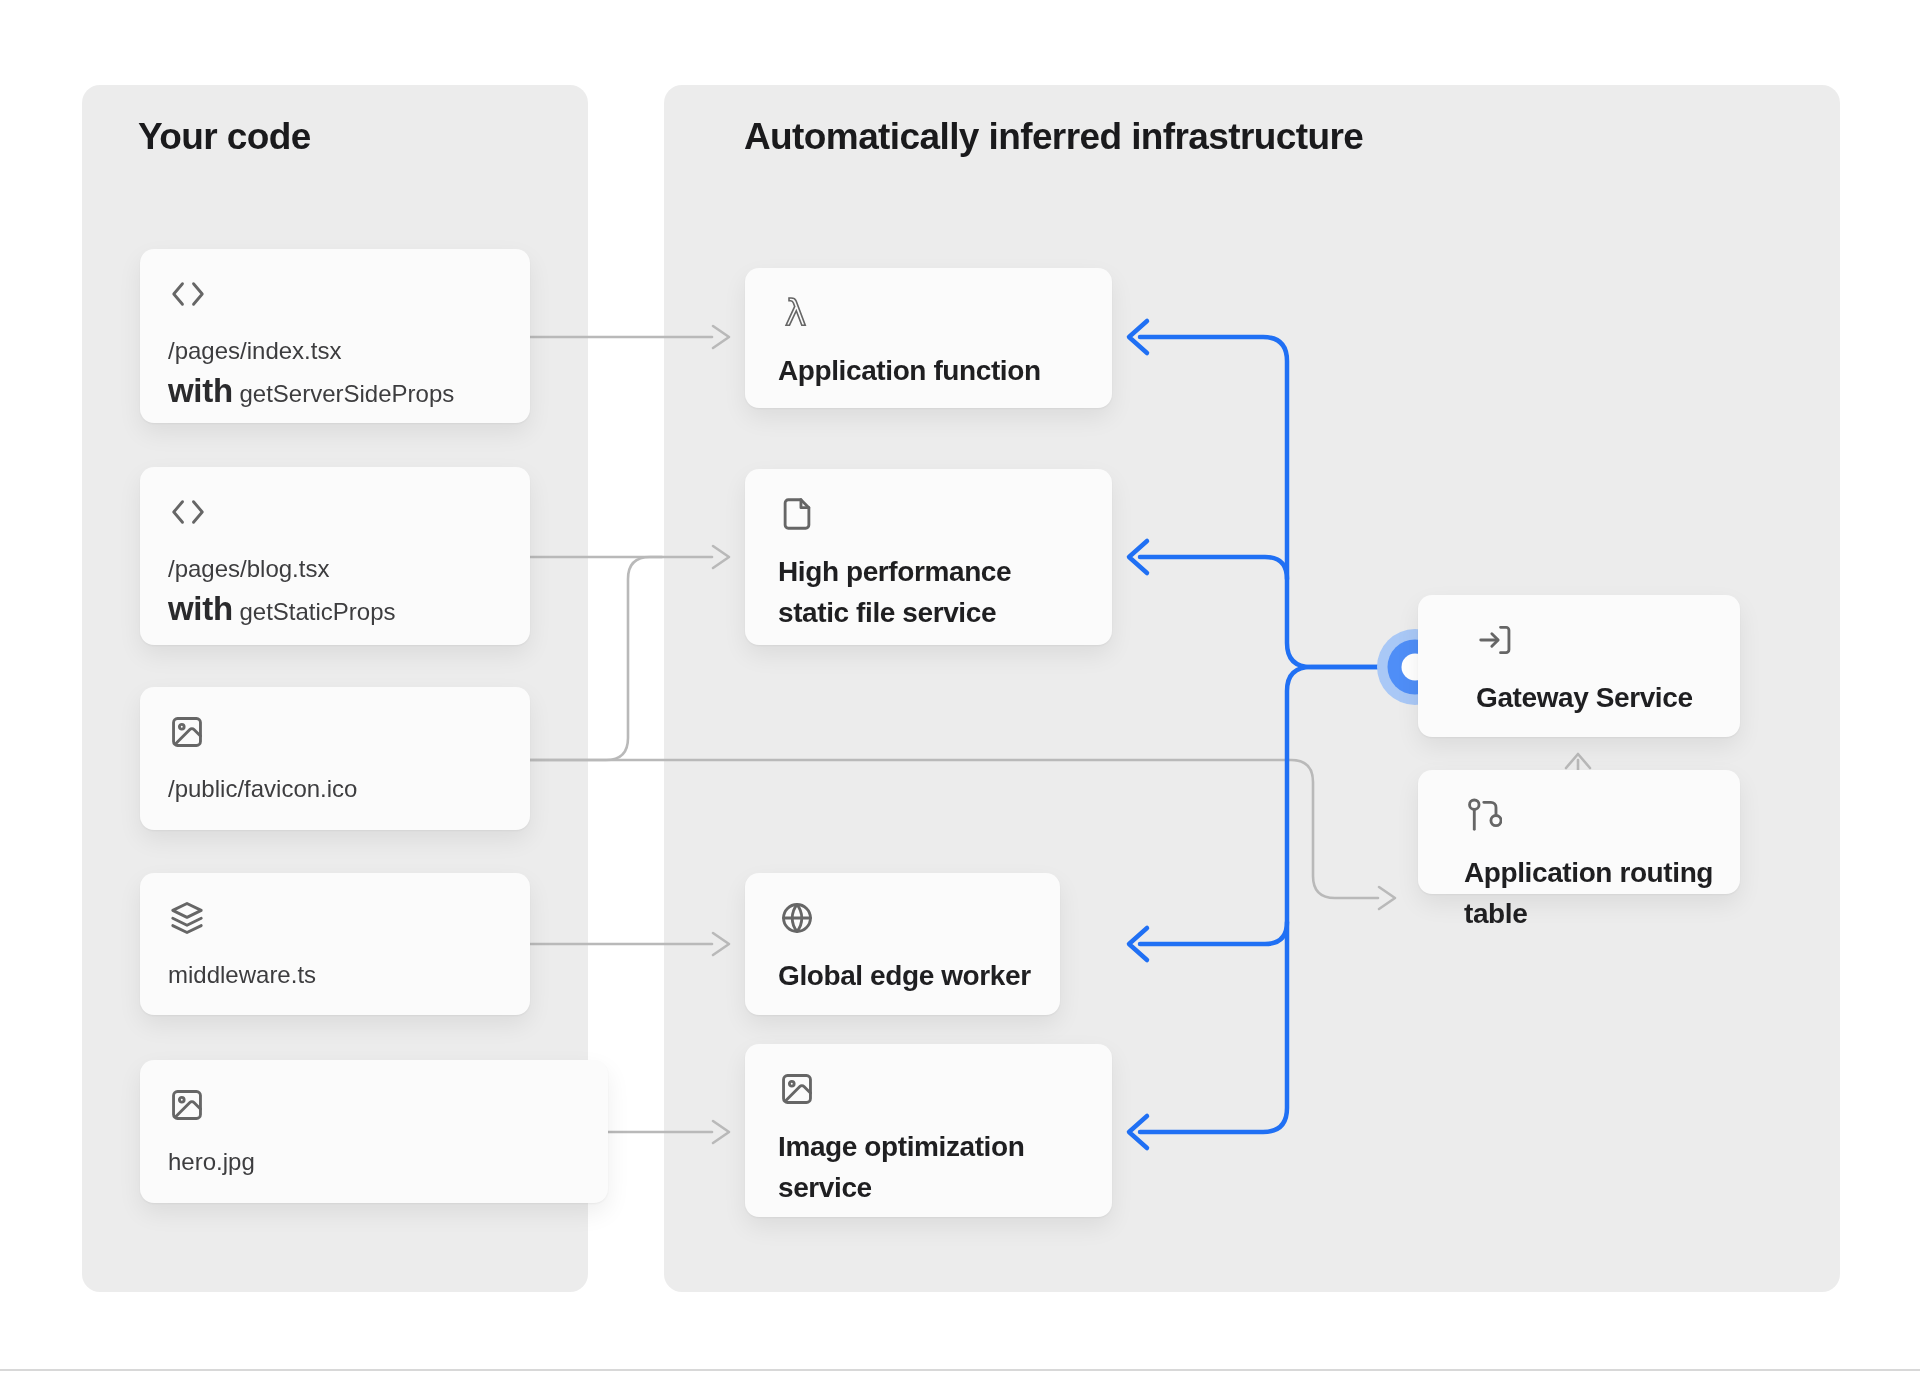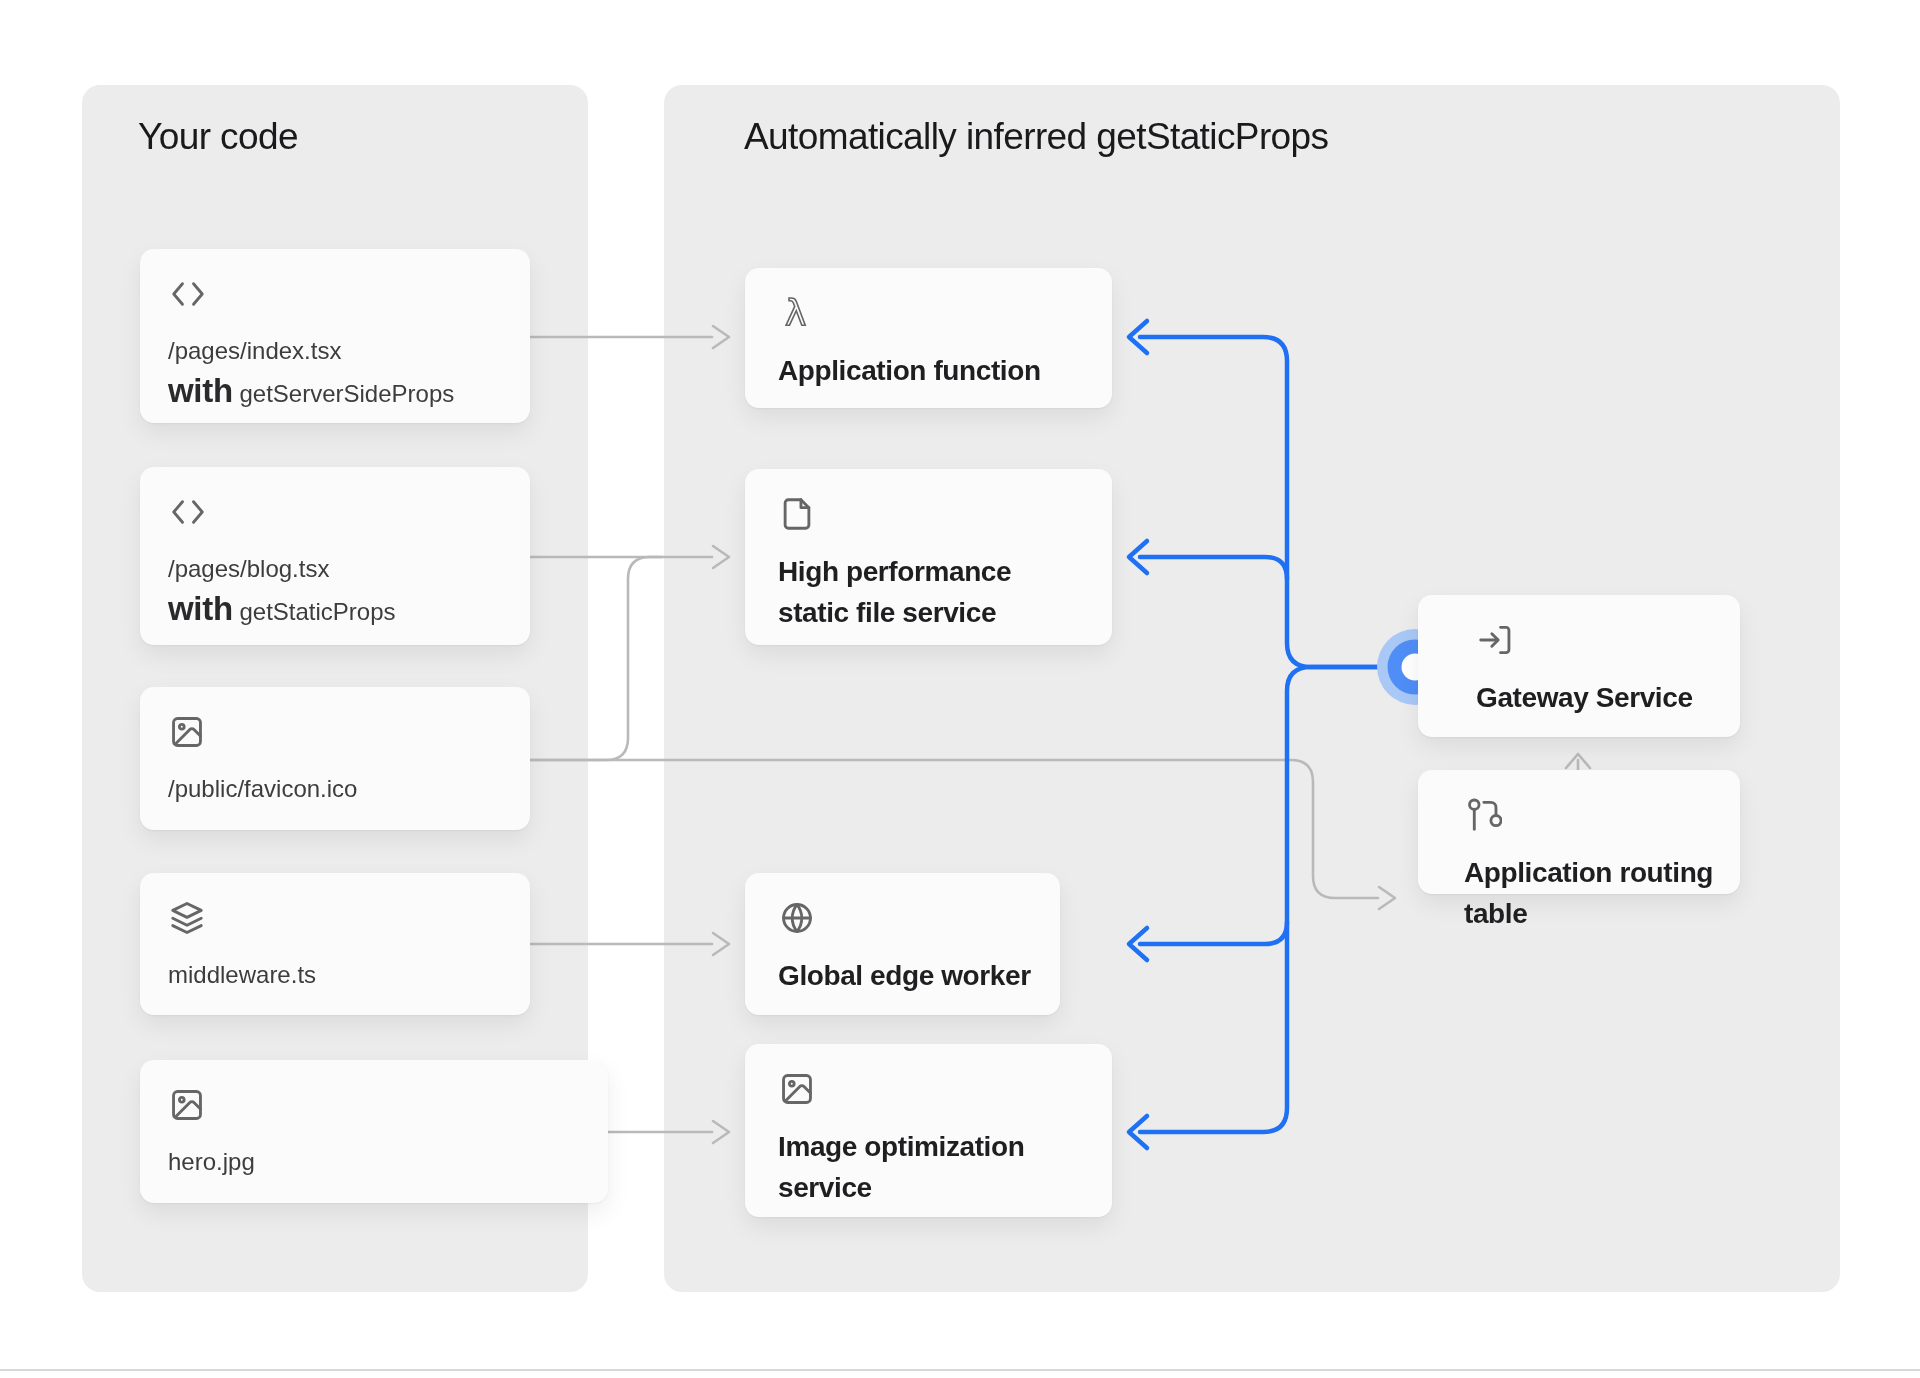--- a/index.html
+++ b/index.html
@@ -16,21 +16,21 @@
   }
   *{box-sizing:border-box;margin:0;padding:0}
   html,body{background:#ffffff}
   body{font-family:"Liberation Sans",sans-serif;}
   .stage{position:relative;width:1920px;height:1378px;background:#ffffff;overflow:hidden}
 
   .panel{position:absolute;background:var(--panel-bg);border-radius:18px}
   .panel-left{left:82px;top:85px;width:506px;height:1207px}
   .panel-right{left:664px;top:85px;width:1176px;height:1207px}
 
-  .panel-title{position:absolute;font-size:37px;font-weight:400;color:var(--heading);letter-spacing:-0.6px;white-space:nowrap}
+  .panel-title{position:absolute;font-size:37px;font-weight:700;color:var(--heading);letter-spacing:-0.6px;white-space:nowrap}
   .title-left{left:138px;top:116px}
   .title-right{left:744px;top:116px}
 
   .card{position:absolute;background:var(--card-bg);border-radius:14px;
         box-shadow:0 1px 2px rgba(0,0,0,.05),0 10px 24px rgba(0,0,0,.07);
         padding:26px 24px 20px 28px;display:flex;flex-direction:column}
   .card .icon-slot{width:40px;height:38px;margin-bottom:18px;color:var(--icon-gray)}
   .mono-line{font-family:Liberation Sans, sans-serif;font-size:24px;
              color:var(--mono-text);line-height:40px;white-space:nowrap}
   .with-line{line-height:40px;white-space:nowrap}
@@ -63,21 +63,21 @@
 </style>
 </head>
 <body>
 
 <div class="stage">
 
   <div class="panel panel-left"></div>
   <div class="panel panel-right"></div>
 
   <div class="panel-title title-left">Your code</div>
-  <div class="panel-title title-right">Automatically inferred getStaticProps</div>
+  <div class="panel-title title-right">Automatically inferred infrastructure</div>
 
   <svg class="connector-layer" viewBox="0 0 1920 1378">
     <g>
       <path class="gray-line" d="M530 337 H712"></path>
       <path class="gray-line" d="M713 326 L729 337 L713 348"></path>
     </g>
     <g>
       <path class="gray-line" d="M530 557 H712"></path>
       <path class="gray-line" d="M713 546 L729 557 L713 568"></path>
     </g>

